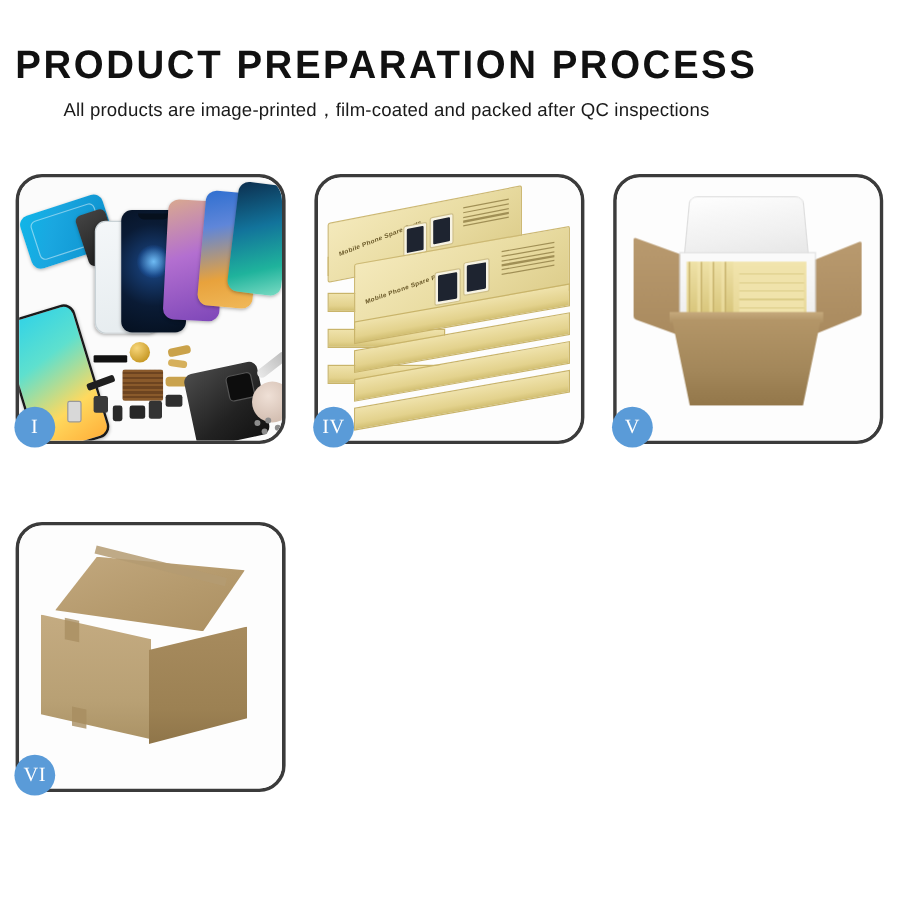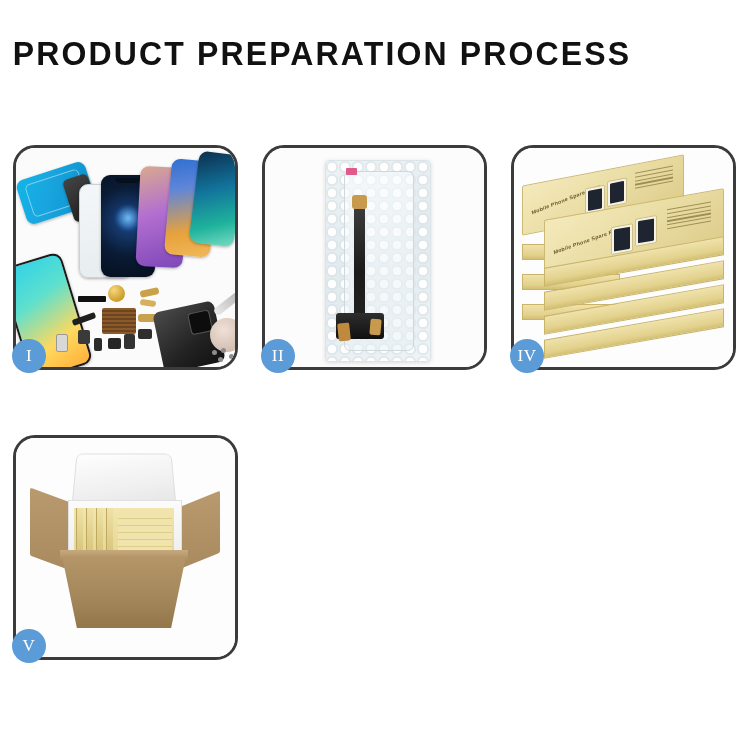--- a/index.html
+++ b/index.html
@@ -350,20 +350,21 @@
     background:#a88d60;opacity:.8;transform:skewY(12deg);
   }
 </style>
 </head>
 <body>
 
 <div class="page">
 
   <div class="header">
     <div class="title">PRODUCT PREPARATION PROCESS</div>
+    <div class="subtitle">All products are image-printed，film-coated and packed after QC inspections</div>
   </div>
 
   <div class="grid">
 
     <div class="panel">
       <div class="panel-inner p1">
         <div class="ph ph-blue"></div>
         <div class="ph ph-dark"></div>
         <div class="ph ph-glass"></div>
         <div class="ph ph-s1"></div>
@@ -390,33 +391,20 @@
         <div class="screws">
           <span></span>
             <span></span>
             <span></span>
             <span></span>
         </div>
       </div>
       <div class="badge">I</div>
     </div>
 
-    <div class="panel">
-      <div class="panel-inner p2">
-        <div class="wrap">
-          <div class="wrap-item"></div>
-          <div class="pinklabel"></div>
-          <div class="flexcable"></div>
-          <div class="conn b1"></div>
-          <div class="conn g1"></div>
-          <div class="conn g2"></div>
-        </div>
-      </div>
-      <div class="badge">II</div>
-    </div>
 
 
     <div class="panel">
       <div class="panel-inner p4">
         <div class="stack">
 
           <div class="sbox" style="left:8px;top:66px;width:96px;height:14px;"></div>
           <div class="sbox" style="left:8px;top:96px;width:96px;height:14px;"></div>
           <div class="sbox" style="left:8px;top:126px;width:96px;height:14px;"></div>
           <div class="sbox" style="left:8px;top:156px;width:96px;height:14px;"></div>
@@ -477,15 +465,26 @@
           <span style="left:22px;"></span>
           <span style="left:32px;"></span>
           <em></em>
         </div>
         <div class="v-lip"></div>
         <div class="v-body"></div>
       </div>
       <div class="badge">V</div>
     </div>
 
+    <div class="panel">
+      <div class="panel-inner p6">
+        <div class="c-top"></div>
+        <div class="c-tape"></div>
+        <div class="c-front"></div>
+        <div class="c-side"></div>
+        <div class="c-seam1"></div>
+        <div class="c-seam2"></div>
+      </div>
+      <div class="badge">VI</div>
+    </div>
 
   </div>
 </div>
 
 </body></html>

